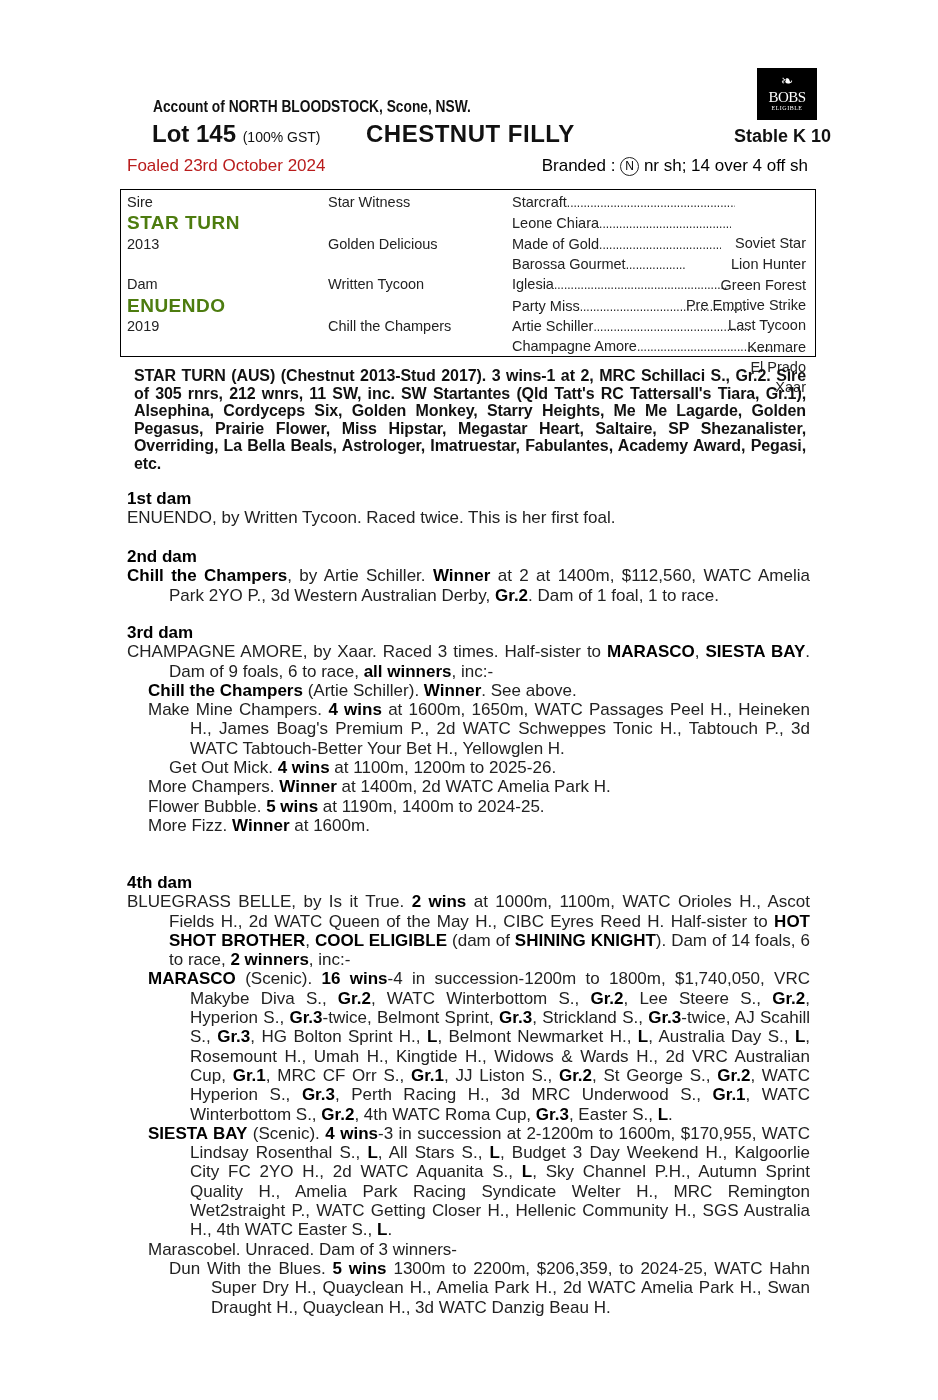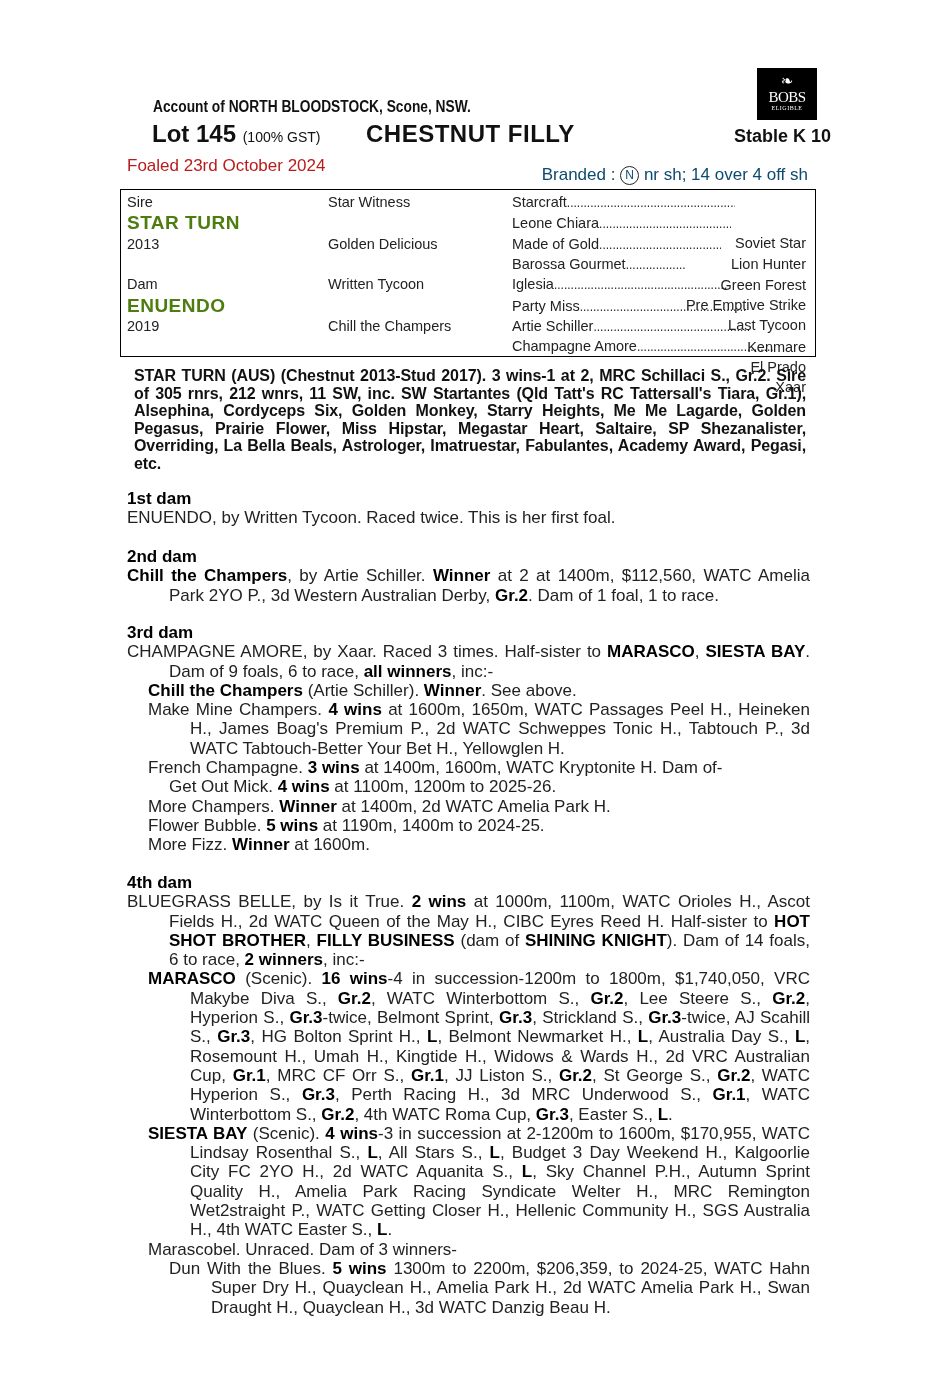--- a/index.html
+++ b/index.html
@@ -8,21 +8,21 @@
   .bobs { position:absolute; left:757px; top:68px; width:60px; height:52px; background:#000; color:#fff; text-align:center; }
   .bobs .horse { font-size:15px; line-height:18px; margin-top:4px; }
   .bobs .b1 { font-family:"Liberation Serif",serif; font-size:15px; line-height:14px; letter-spacing:-0.5px; }
   .bobs .b2 { font-family:"Liberation Serif",serif; font-size:6px; line-height:9px; letter-spacing:0.5px; }
   .lotline { position:absolute; left:119px; top:120px; width:683px; height:30px;margin-left:33px; }
   .lot { position:absolute; left:0; top:0; font-weight:bold; font-size:24px; }
   .gst { font-weight:normal; font-size:14px; }
   .colour { position:absolute; left:214px; top:0; font-weight:bold; font-size:24px; letter-spacing:0.5px; }
   .stable { position:absolute; right:4px; top:6px; font-weight:bold; font-size:18px; }
   .foaled { position:absolute; left:127px; top:156px; font-size:17px; color:#b91c1c; }
-  .branded { position:absolute; right:130px; top:156px; font-size:17px; color:#0c4a6e;margin-top:9px; }
+  .branded { position:absolute; right:130px; top:156px; font-size:17px; color:#000000; }
   .brandmark { display:inline-block; width:17px; height:17px; border:1px solid #222; border-radius:50%; font-size:12px; line-height:17px; text-align:center; vertical-align:1px; }
   .pedigree { position:absolute; left:120px; top:189px; width:696px; height:168px; border:1.5px solid #000; box-sizing:border-box; font-size:14.5px; color:#222; }
   .row { position:absolute; left:0; white-space:nowrap; }
   .big { font-weight:bold; font-size:19px; color:#4d7c0f; letter-spacing:0.5px; }
   .gg { position:absolute; left:391px; width:294px; display:flex; white-space:nowrap; }
   .gg .l { flex:none; }
   .gg .d { flex:1; overflow:hidden; }
   .gg .d::before { content:"................................................................................................"; letter-spacing:0; font-size:12px; }
   .gg .r { flex:none;margin-top:41px; }
   .sirebio { position:absolute; left:134px; top:367px; width:672px; font-weight:bold; font-size:16px; line-height:17.5px; text-align:justify; letter-spacing:-0.1px; }
@@ -123,27 +123,26 @@
 <div class="section" style="top:547px">
   <div class="hd">2nd dam</div>
   <div class="p in0"><b>Chill the Champers</b><span>, by Artie Schiller. </span><b>Winner</b><span> at 2 at 1400m, $112,560, WATC Amelia Park 2YO P., 3d Western Australian Derby, </span><b>Gr.2</b><span>. Dam of 1 foal, 1 to race.</span></div>
 </div>
 
 <div class="section" style="top:623px">
   <div class="hd">3rd dam</div>
   <div class="p in0"><span>CHAMPAGNE AMORE, by Xaar. Raced 3 times. Half-sister to </span><b>MARASCO</b><span>, </span><b>SIESTA BAY</b><span>. Dam of 9 foals, 6 to race, </span><b>all winners</b><span>, inc:-</span></div>
   <div class="p in1"><b>Chill the Champers</b><span> (Artie Schiller). </span><b>Winner</b><span>. See above.</span></div>
   <div class="p in1"><span>Make Mine Champers. </span><b>4 wins</b><span> at 1600m, 1650m, WATC Passages Peel H., Heineken H., James Boag's Premium P., 2d WATC Schweppes Tonic H., Tabtouch P., 3d WATC Tabtouch-Better Your Bet H., Yellowglen H.</span></div>
-  <div class="p in1b" style="padding-left:42px;text-indent:-21px"><span>French Champagne. </span><b>3 wins</b><span> at 1400m, 1600m, WATC Kryptonite H. Dam of-</span></div>
   <div class="p" style="padding-left:42px"><span>Get Out Mick. </span><b>4 wins</b><span> at 1100m, 1200m to 2025-26.</span></div>
   <div class="p" style="padding-left:21px"><span>More Champers. </span><b>Winner</b><span> at 1400m, 2d WATC Amelia Park H.</span></div>
   <div class="p" style="padding-left:21px"><span>Flower Bubble. </span><b>5 wins</b><span> at 1190m, 1400m to 2024-25.</span></div>
   <div class="p" style="padding-left:21px"><span>More Fizz. </span><b>Winner</b><span> at 1600m.</span></div>
 </div>
 
 <div class="section" style="top:873px">
   <div class="hd">4th dam</div>
-  <div class="p in0"><span>BLUEGRASS BELLE, by Is it True. </span><b>2 wins</b><span> at 1000m, 1100m, WATC Orioles H., Ascot Fields H., 2d WATC Queen of the May H., CIBC Eyres Reed H. Half-sister to </span><b>HOT SHOT BROTHER</b><span>, </span><b>FILLY BUSINESS</b><span> (dam of </span><b>SHINING KNIGHT</b><span>). Dam of 14 foals, 6 to race, </span><b>2 winners</b><span>, inc:-</span></div>
+  <div class="p in0"><span>BLUEGRASS BELLE, by Is it True. </span><b>2 wins</b><span> at 1000m, 1100m, WATC Orioles H., Ascot Fields H., 2d WATC Queen of the May H., CIBC Eyres Reed H. Half-sister to </span><b>HOT SHOT BROTHER</b><span>, </span><b>COOL ELIGIBLE</b><span> (dam of </span><b>SHINING KNIGHT</b><span>). Dam of 14 foals, 6 to race, </span><b>2 winners</b><span>, inc:-</span></div>
   <div class="p in1"><b>MARASCO</b><span id="marasco-segs"><span> (Scenic). </span><b>16 wins</b><span>-4 in succession-1200m to 1800m, $1,740,050, VRC Makybe Diva S., </span><b>Gr.2</b><span>, WATC Winterbottom S., </span><b>Gr.2</b><span>, Lee Steere S., </span><b>Gr.2</b><span>, Hyperion S., </span><b>Gr.3</b><span>-twice, Belmont Sprint, </span><b>Gr.3</b><span>, Strickland S., </span><b>Gr.3</b><span>-twice, AJ Scahill S., </span><b>Gr.3</b><span>, HG Bolton Sprint H., </span><b>L</b><span>, Belmont Newmarket H., </span><b>L</b><span>, Australia Day S., </span><b>L</b><span>, Rosemount H., Umah H., Kingtide H., Widows &amp; Wards H., 2d VRC Australian Cup, </span><b>Gr.1</b><span>, MRC CF Orr S., </span><b>Gr.1</b><span>, JJ Liston S., </span><b>Gr.2</b><span>, St George S., </span><b>Gr.2</b><span>, WATC Hyperion S., </span><b>Gr.3</b><span>, Perth Racing H., 3d MRC Underwood S., </span><b>Gr.1</b><span>, WATC Winterbottom S., </span><b>Gr.2</b><span>, 4th WATC Roma Cup, </span><b>Gr.3</b><span>, Easter S., </span><b>L</b><span>.</span></span></div>
   <div class="p in1"><b>SIESTA BAY</b><span id="siesta-segs"><span> (Scenic). </span><b>4 wins</b><span>-3 in succession at 2-1200m to 1600m, $170,955, WATC Lindsay Rosenthal S., </span><b>L</b><span>, All Stars S., </span><b>L</b><span>, Budget 3 Day Weekend H., Kalgoorlie City FC 2YO H., 2d WATC Aquanita S., </span><b>L</b><span>, Sky Channel P.H., Autumn Sprint Quality H., Amelia Park Racing Syndicate Welter H., MRC Remington Wet2straight P., WATC Getting Closer H., Hellenic Community H., SGS Australia H., 4th WATC Easter S., </span><b>L</b><span>.</span></span></div>
   <div class="p" style="padding-left:21px">Marascobel. Unraced. Dam of 3 winners-</div>
   <div class="p" style="padding-left:84px;text-indent:-42px"><span>Dun With the Blues. </span><b>5 wins</b><span> 1300m to 2200m, $206,359, to 2024-25, WATC Hahn Super Dry H., Quayclean H., Amelia Park H., 2d WATC Amelia Park H., Swan Draught H., Quayclean H., 3d WATC Danzig Beau H.</span></div>
 </div>
 
 </body></html>

